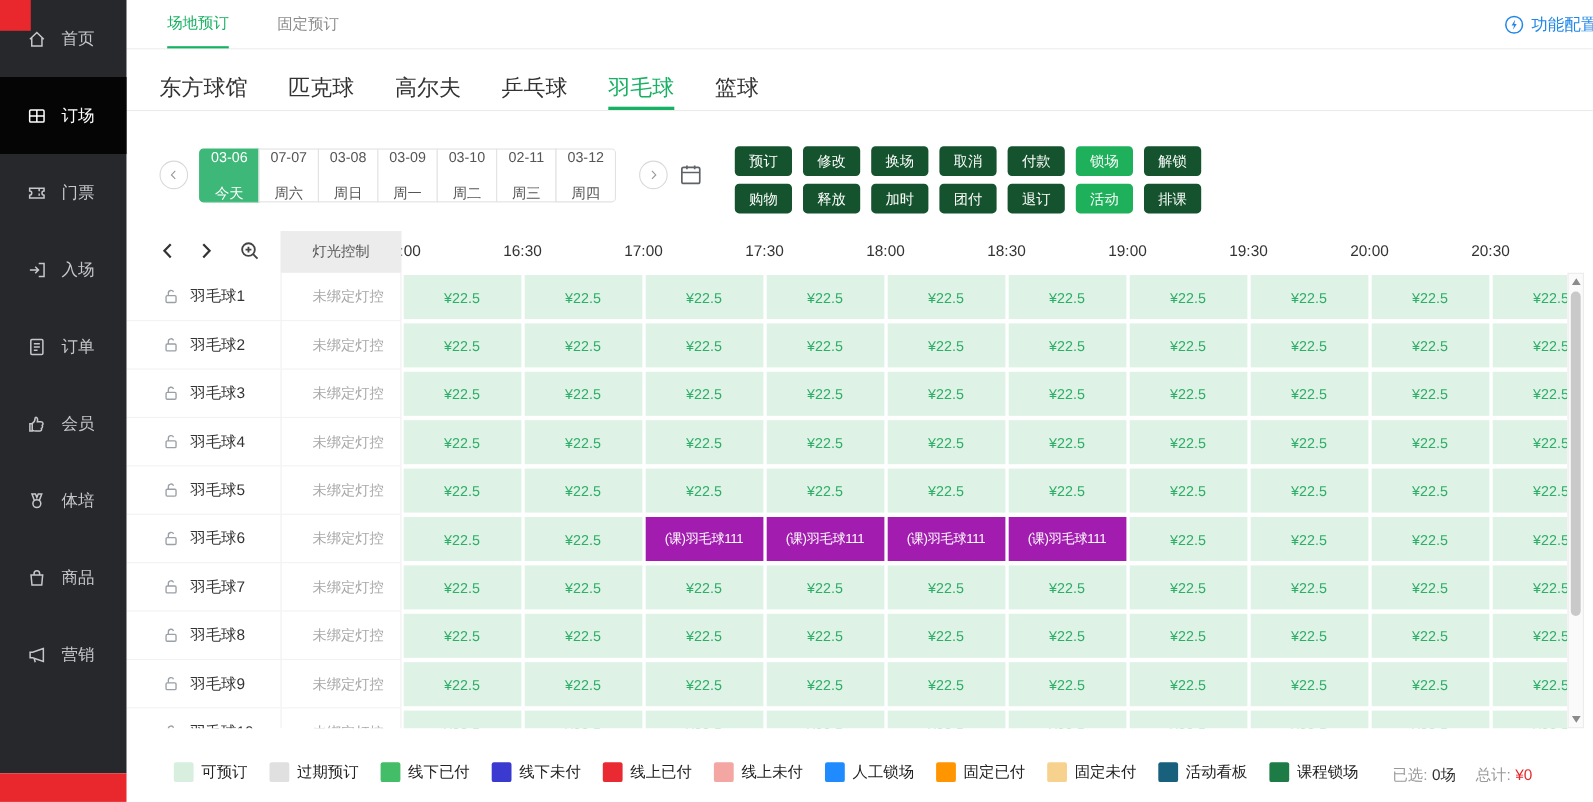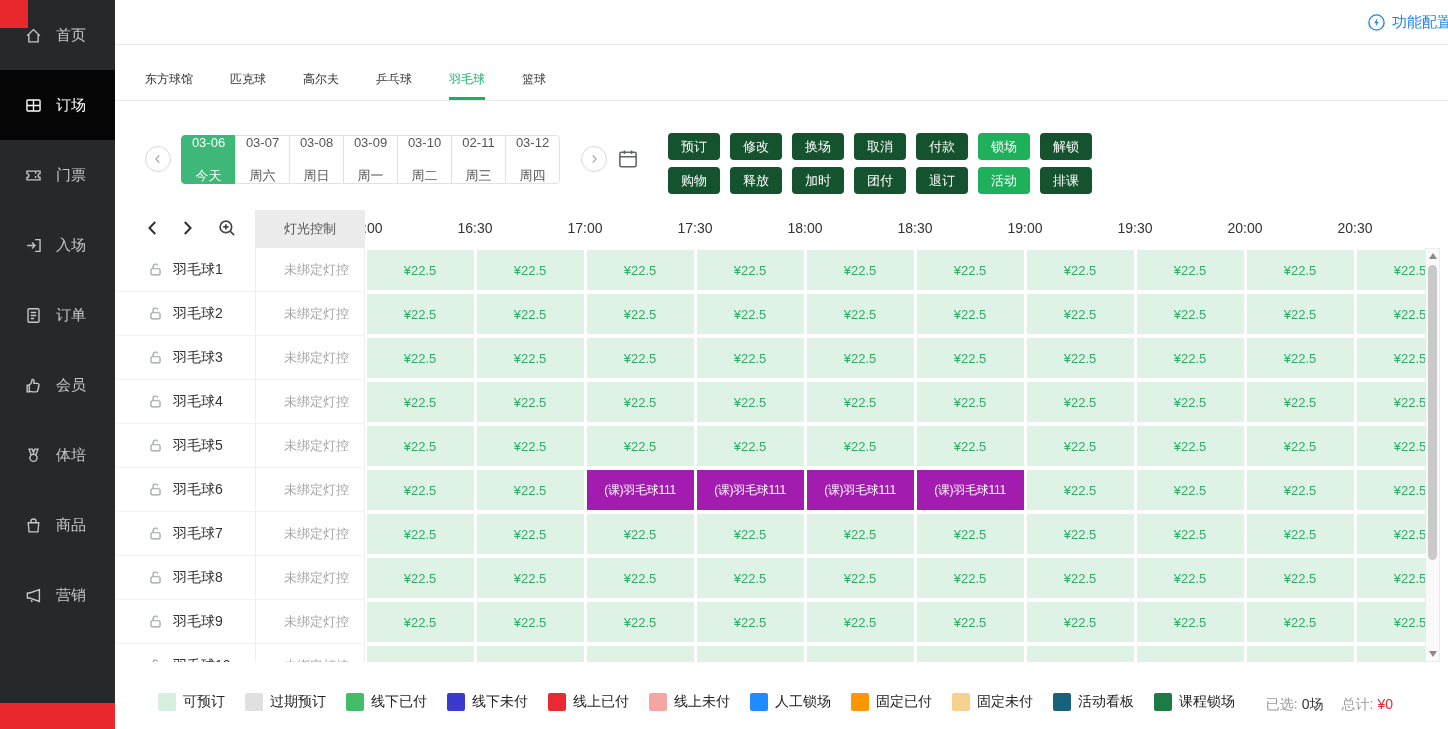--- a/index.html
+++ b/index.html
@@ -23,21 +23,21 @@
   .top-tab.active { color:#17b163; border-bottom:2px solid #17b163; }
   .config { position:absolute; right:-4px; top:0; height:44px; display:flex; align-items:center; gap:6px;
             color:#1f86e8; font-size:15px; cursor:pointer; }
   .config svg { width:19px; height:19px; stroke:currentColor; fill:none; stroke-width:1.3; }
 
   
   .content { position:absolute; left:115px; top:45px; width:1333px; height:684px; background:#fff; }
 
   .venue-tabs { position:absolute; left:0; top:14px; width:100%; height:42px; border-bottom:1px solid #ebebeb;
                 display:flex; padding-left:30px; gap:37px; }
-  .venue-tab { font-size:12px; color:#333; display:flex; align-items:center; cursor:pointer; position:relative; }
+  .venue-tab { font-size:20px; color:#333; display:flex; align-items:center; cursor:pointer; position:relative; }
   .venue-tab.active { color:#17b163; }
   .venue-tab.active::after { content:""; position:absolute; left:0; right:0; bottom:0; height:3px; background:#17b163; }
 
   
   .circle-btn { position:absolute; width:26px; height:26px; border-radius:50%; border:1px solid #d9d9d9;
                 background:#fff; display:flex; align-items:center; justify-content:center; cursor:pointer; }
   .circle-btn svg { width:12px; height:12px; stroke:#999; fill:none; stroke-width:1.6; }
   #date-prev { left:30px; top:101px; }
   #date-next { left:466px; top:101px; }
   .date-group { position:absolute; left:66px; top:90px; display:flex; }
@@ -162,20 +162,24 @@
           <path d="M14.6 3.4 5.4 6.6H3.2v4.8h2.2l9.2 3.2zM6.6 11.6l1 3.6"></path>
         </svg>
         <span>营销</span>
       </div>
     </div>
 </aside>
 <div class="red-top"></div>
 <div class="red-bottom"></div>
 
 <header class="topbar">
+  <div id="top-tabs" style="display:flex">
+      <div class="top-tab active">场地预订</div>
+      <div class="top-tab">固定预订</div>
+    </div>
   <div class="config">
     <svg viewBox="0 0 18 18">
       <circle cx="9" cy="9" r="7.2"></circle>
       <path d="M9.8 4.8 6.8 9.6h2.1L8 13.2l3.2-4.8H9.2z" fill="currentColor" stroke="none"></path>
     </svg>
     <span>功能配置</span>
   </div>
 </header>
 
 <main class="content">
@@ -193,21 +197,21 @@
     <svg viewBox="0 0 18 18">
         <path d="M11 3.6 5.8 9l5.2 5.4"></path>
       </svg>
   </button>
   <div class="date-group" id="date-group">
       <div class="date-card active">
         <span>03-06</span>
         <span>今天</span>
       </div>
       <div class="date-card">
-        <span>03-07</span>
+        <span>07-07</span>
         <span>周六</span>
       </div>
       <div class="date-card">
         <span>03-08</span>
         <span>周日</span>
       </div>
       <div class="date-card">
         <span>03-09</span>
         <span>周一</span>
       </div>

